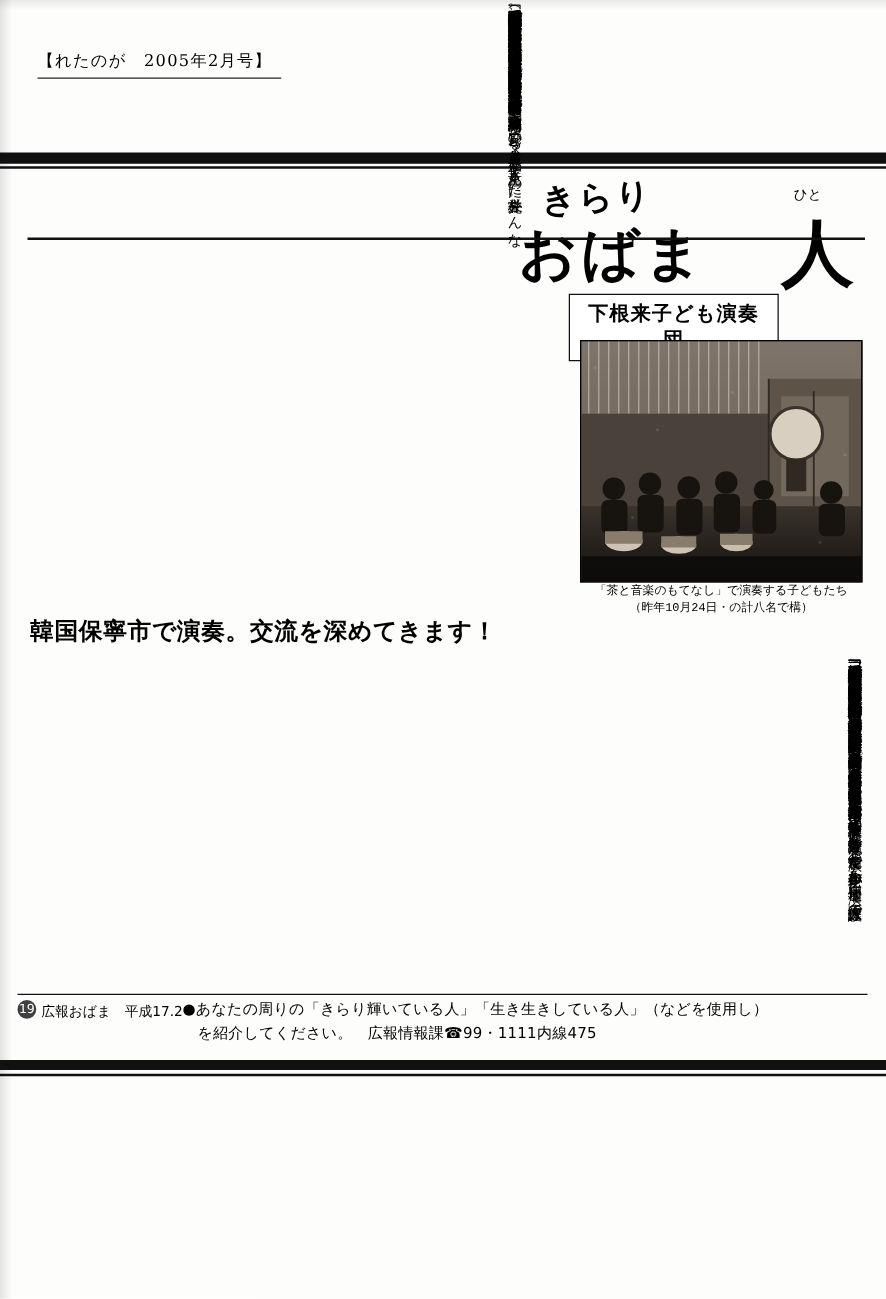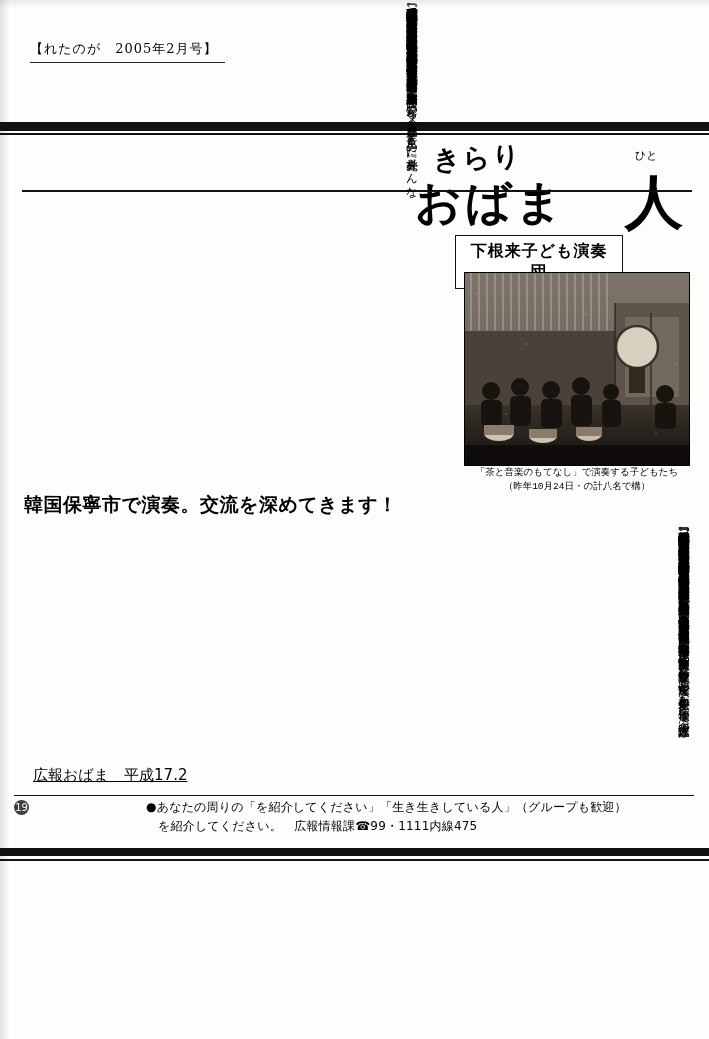--- a/index.html
+++ b/index.html
@@ -222,24 +222,23 @@
     background: #404040;
     color: #fff;
     font-size: 10px;
     line-height: 15px;
     text-align: center;
     font-family: "DejaVu Sans", "Liberation Sans", sans-serif;
   }
   .footer-left {
     position: absolute;
     left: 33px;
-    top: 766px;
-    font-size: 15px;
-    font-family: "DejaVu Sans", "Liberation Sans", sans-serif;
-    text-decoration: underline;
+    top: 802px;
+    font-size: 11px;
+    font-family: "DejaVu Sans", "Liberation Sans", sans-serif;
   }
   .footer-note1 {
     position: absolute;
     left: 146px;
     top: 799px;
     font-size: 12px;
     font-family: "DejaVu Sans", "Liberation Sans", sans-serif;
     letter-spacing: 0.2px;
   }
   .footer-note2 {
@@ -446,18 +445,18 @@
     <div class="vcol">最後に「子どもたちには、郷土のすば</div>
     <div class="vcol">らしさはもちろんのこと、少ない人数で</div>
     <div class="vcol">も頑張っていけるということを伝えてほ</div>
     <div class="vcol">しいですね。今年は日韓国交正常化四十</div>
     <div class="vcol">周年。意義のある演奏交流にしたいです」</div>
   </div>
 
   <div class="footer-rule"></div>
   <div class="page-num">19</div>
   <div class="footer-left">広報おばま　平成17.2</div>
-  <div class="footer-note1">●あなたの周りの「を紹介してください」「生き生きしている人」（グループも歓迎）</div>
+  <div class="footer-note1">●あなたの周りの「きらり輝いている人」「生き生きしている人」（などを使用し）</div>
   <div class="footer-note2">を紹介してください。　広報情報課☎99・1111内線475</div>
 
   <div class="band-bottom"></div>
   <div class="band-bottom2"></div>
 </div>
 
 </body></html>

